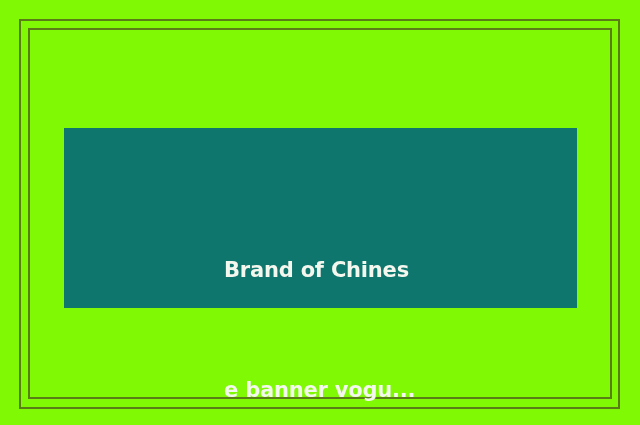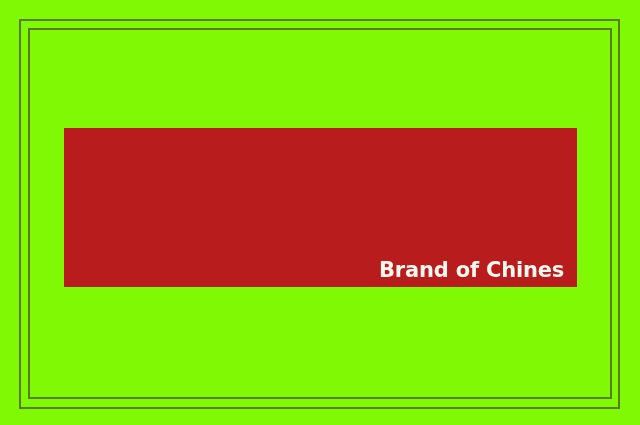--- a/index.html
+++ b/index.html
@@ -46,23 +46,22 @@
     border: 2px solid #5a7d18;
     pointer-events: none;
   }
 
   
   .content-plate {
     position: absolute;
     left: 64px;
     top: 128px;
     width: 513px;
-    height: 159px;
-    background: #b91c1c;
-    text-align: right;
+    height: 180px;
+    background: #0f766e;
   }
 
   .caption {
     position: absolute;
     left: 160px;
     top: 42px;
     width: 340px;
     color: #f4f7ee;
     font-family: "DejaVu Sans", sans-serif;
     font-size: 21px;
@@ -82,17 +81,18 @@
 <div id="canvas">
 
   <div class="frame-outer"></div>
 
   <div class="frame-inner"></div>
 
   <div class="content-plate">
 
     <div class="caption">
       <span class="caption-line">Brand of Chines</span>
+      <span class="caption-line">e banner vogu...</span>
     </div>
 
   </div>
 
 </div>
 
 </body></html>

